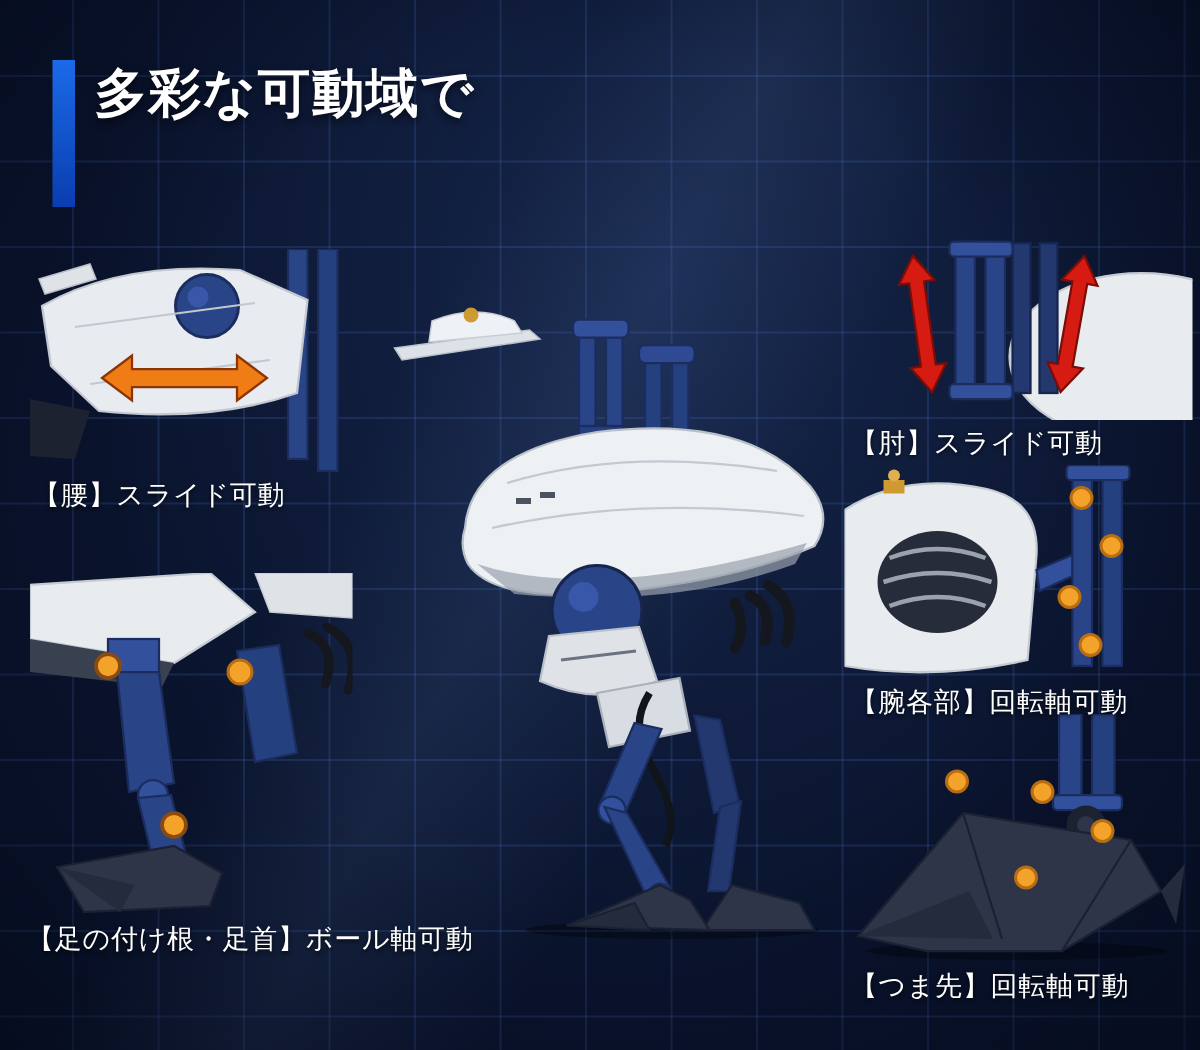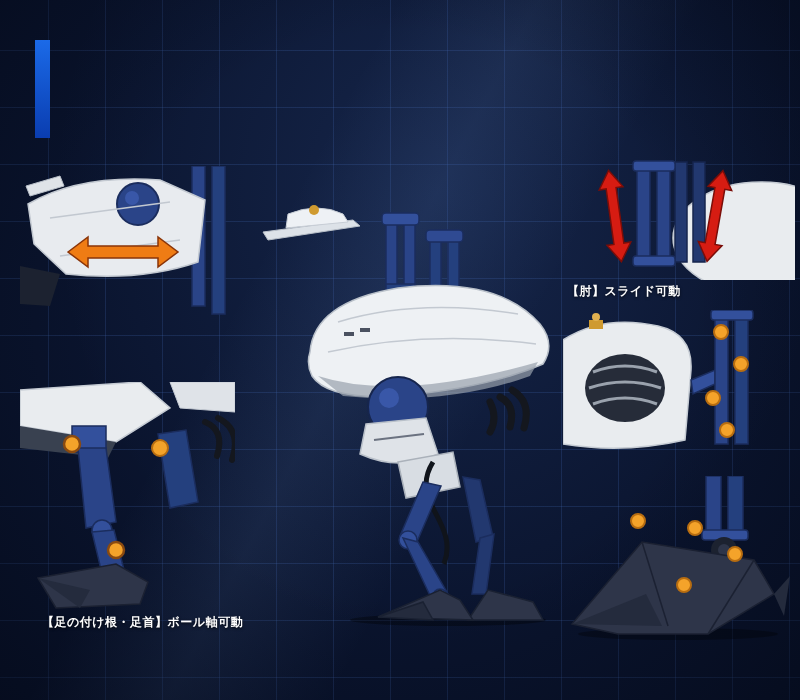--- a/index.html
+++ b/index.html
@@ -38,47 +38,47 @@
   h1 {
     color:#ffffff; font-weight:bold; font-size:35px;
     line-height:1.36; letter-spacing:1px;
     text-shadow:0 2px 6px rgba(0,0,0,0.65);
     white-space:nowrap;
   }
   figure { position:absolute; z-index:2; }
   figure svg { display:block; width:100%; height:100%; }
   .caption {
     position:absolute; z-index:4;
-    color:#ffffff; font-weight:bold; font-size:12px;
+    color:#ffffff; font-weight:normal; font-size:18px;
     letter-spacing:0.5px; white-space:nowrap;
     text-shadow:0 1px 3px rgba(0,0,0,0.75);
   }
   .fig-waist  { left:20px;  top:166px; width:215px; height:150px; }
   .fig-legs   { left:20px;  top:382px; width:215px; height:232px; }
   .fig-robot  { left:248px; top:162px; width:324px; height:465px; }
   .fig-elbow  { left:563px; top:156px; width:232px; height:124px; }
   .fig-arm    { left:563px; top:310px; width:232px; height:144px; }
   .fig-toe    { left:558px; top:476px; width:237px; height:168px; }
   .cap-waist     { left:22px;  top:318px; }
-  .cap-leg-root  { left:18px;  top:614px;margin-left:24px; }
+  .cap-leg-root  { left:18px;  top:614px; }
   .cap-leg-parts { left:18px;  top:641px; }
   .cap-elbow     { left:567px; top:283px; }
   .cap-arm       { left:567px; top:456px; }
   .cap-toe       { left:567px; top:645px; }
 </style>
 </head>
 <body>
 
 <div class="stage">
   <div class="grid"></div>
   <div class="vignette"></div>
 
   <header class="title-block">
     <div class="title-bar"></div>
-    <h1><br></h1>
+    <h1><span>多彩な可動域で</span><br></h1>
   </header>
 
   <figure class="fig-robot">
     <svg viewBox="0 0 324 465">
 
       <g>
         <path d="M15,70 L105,58 L112,64 L20,78 Z" fill="#dde2e8" stroke="#b9c0c9" stroke-width="1"></path>
         <path d="M40,52 Q70,40 95,52 L100,60 L38,66 Z" fill="#eef1f5" stroke="#c8ced6" stroke-width="1"></path>
         <circle cx="66" cy="48" r="5" fill="#cf9a30"></circle>
       </g>
@@ -146,20 +146,21 @@
       <circle cx="118" cy="38" r="21" fill="#2a4488" stroke="#1b2d5e" stroke-width="2"></circle>
       <circle cx="112" cy="32" r="7" fill="#3d5cb0" opacity="0.8"></circle>
       <path d="M30,52 L150,36" stroke="#c2c8d0" stroke-width="1.5" fill="none"></path>
       <path d="M40,90 L160,74" stroke="#c2c8d0" stroke-width="1.5" fill="none"></path>
       <path d="M0,100 L40,108 L30,140 L0,138 Z" fill="#1c2230"></path>
       <g>
         <polygon points="48,86 68,71 68,80 138,80 138,71 158,86 138,101 138,92 68,92 68,101" fill="#ef7c14" stroke="#8a3408" stroke-width="1.5"></polygon>
       </g>
     </svg>
   </figure>
+  <div class="caption cap-waist">【腰】スライド可動</div>
 
   <figure class="fig-legs">
     <svg viewBox="0 0 215 232">
       <path d="M0,8 L120,0 L150,26 L96,60 L0,44 Z" fill="#e9ecef" stroke="#c5cbd3" stroke-width="1.5"></path>
       <path d="M0,44 L96,60 L88,76 L0,66 Z" fill="#394150"></path>
       <path d="M150,0 L215,0 L215,30 L160,26 Z" fill="#dfe3e8" stroke="#c5cbd3" stroke-width="1"></path>
       <path d="M185,40 q20,8 12,34" stroke="#14171e" stroke-width="6" fill="none" stroke-linecap="round"></path>
       <path d="M198,36 q24,12 14,42" stroke="#14171e" stroke-width="6" fill="none" stroke-linecap="round"></path>
       <rect x="52" y="44" width="34" height="26" fill="#33509c" stroke="#1b2d5e" stroke-width="1.5"></rect>
       <path d="M58,66 L86,66 L96,140 L66,146 Z" fill="#2a4488" stroke="#1b2d5e" stroke-width="1.5"></path>
@@ -210,20 +211,21 @@
       <rect x="172" y="4" width="13" height="130" fill="#24407e" stroke="#1b2d5e" stroke-width="1.5"></rect>
       <rect x="148" y="0" width="42" height="10" rx="3" fill="#33509c" stroke="#1b2d5e" stroke-width="1.5"></rect>
       <g>
         <circle cx="158" cy="22" r="7" fill="#f4a32a" stroke="#b86d10" stroke-width="2"></circle>
         <circle cx="178" cy="54" r="7" fill="#f4a32a" stroke="#b86d10" stroke-width="2"></circle>
         <circle cx="150" cy="88" r="7" fill="#f4a32a" stroke="#b86d10" stroke-width="2"></circle>
         <circle cx="164" cy="120" r="7" fill="#f4a32a" stroke="#b86d10" stroke-width="2"></circle>
       </g>
     </svg>
   </figure>
+  <div class="caption cap-arm">【腕各部】回転軸可動</div>
 
   <figure class="fig-toe">
     <svg viewBox="0 0 237 168">
       <rect x="148" y="0" width="15" height="58" fill="#2a4488" stroke="#1b2d5e" stroke-width="1.5"></rect>
       <rect x="170" y="0" width="15" height="62" fill="#24407e" stroke="#1b2d5e" stroke-width="1.5"></rect>
       <rect x="144" y="54" width="46" height="10" rx="3" fill="#33509c" stroke="#1b2d5e" stroke-width="1.5"></rect>
       <ellipse cx="120" cy="158" rx="100" ry="6" fill="#000000" opacity="0.3"></ellipse>
       <circle cx="166" cy="74" r="13" fill="#1c2230"></circle>
       <circle cx="166" cy="74" r="6" fill="#2e3549"></circle>
       <path d="M14,148 L84,66 L196,84 L216,118 L150,158 L60,158 Z" fill="#2e3549" stroke="#1b2132" stroke-width="1.5"></path>
@@ -232,13 +234,14 @@
       <path d="M14,148 L88,118 L104,150 Z" fill="#242b3d"></path>
       <path d="M216,118 L232,100 L226,140 Z" fill="#242b3d"></path>
       <g>
         <circle cx="80" cy="45" r="7" fill="#f4a32a" stroke="#b86d10" stroke-width="2"></circle>
         <circle cx="137" cy="52" r="7" fill="#f4a32a" stroke="#b86d10" stroke-width="2"></circle>
         <circle cx="177" cy="78" r="7" fill="#f4a32a" stroke="#b86d10" stroke-width="2"></circle>
         <circle cx="126" cy="109" r="7" fill="#f4a32a" stroke="#b86d10" stroke-width="2"></circle>
       </g>
     </svg>
   </figure>
+  <div class="caption cap-toe">【つま先】回転軸可動</div>
 </div>
 
 </body></html>

